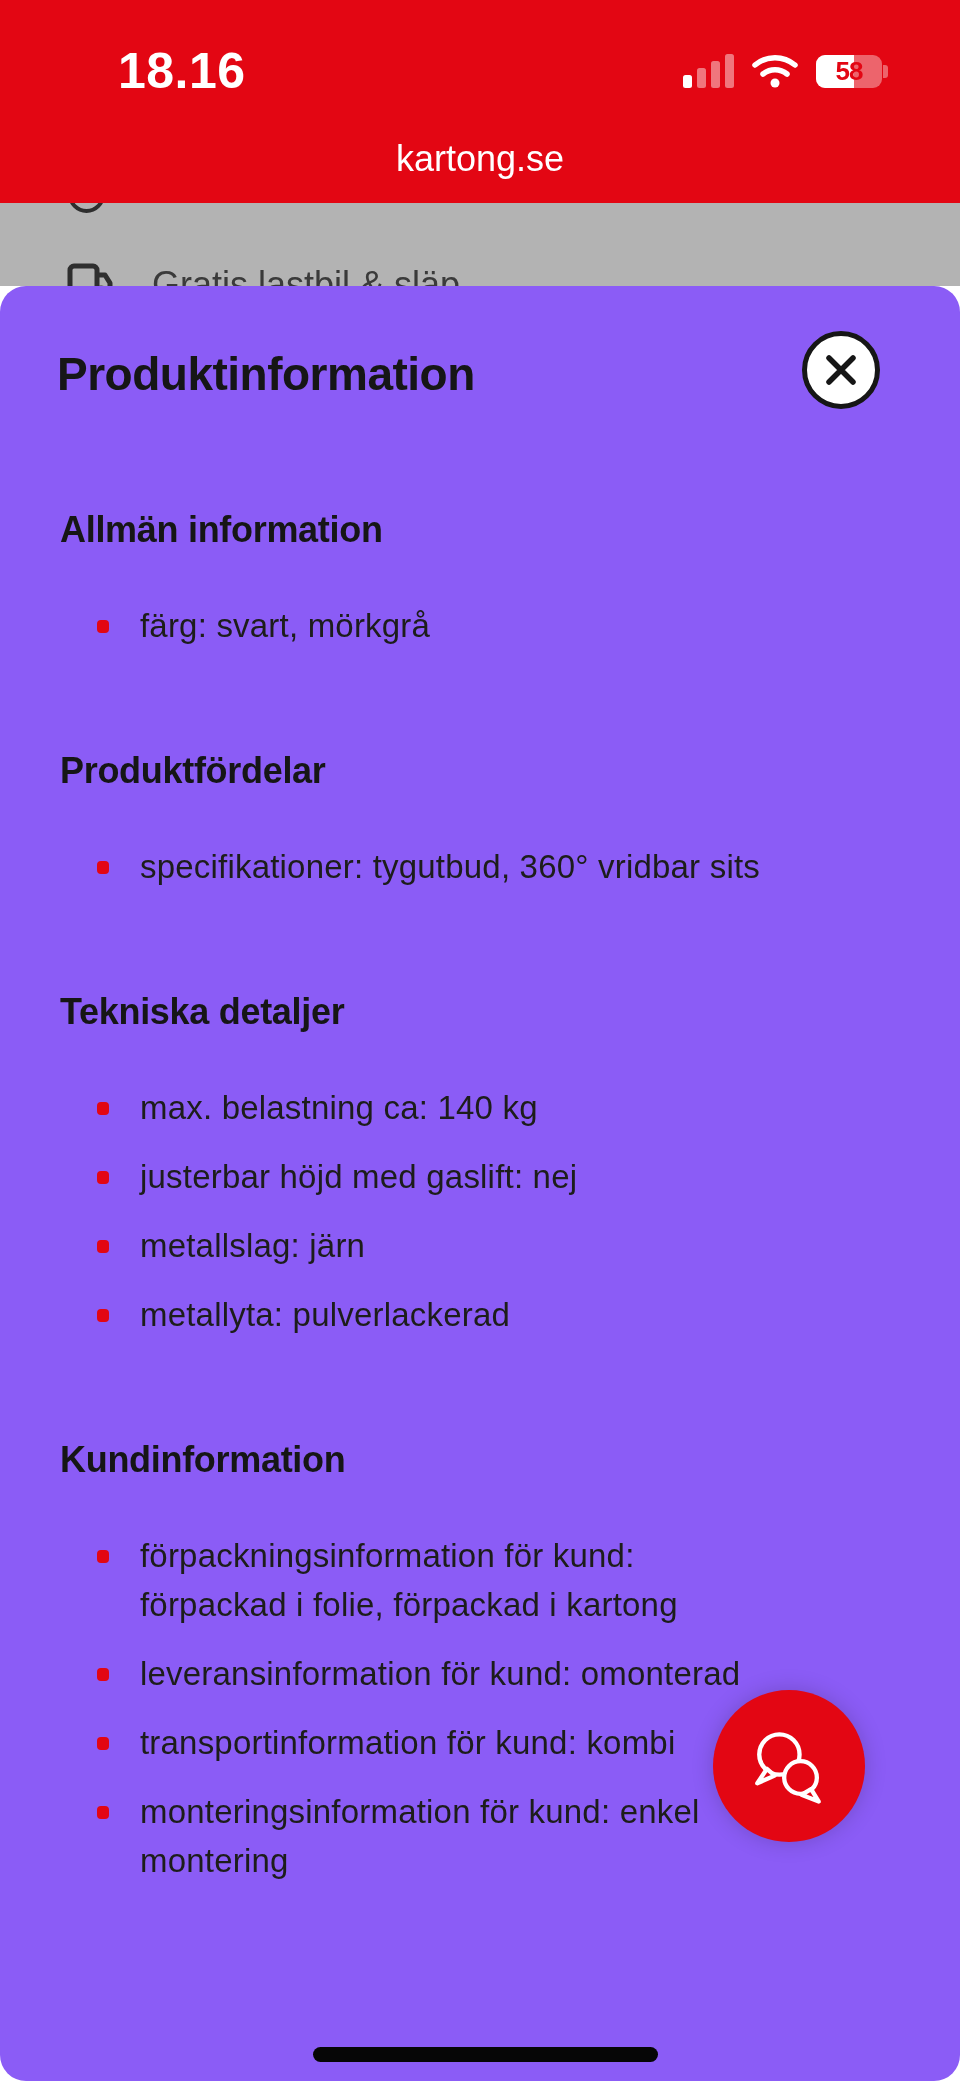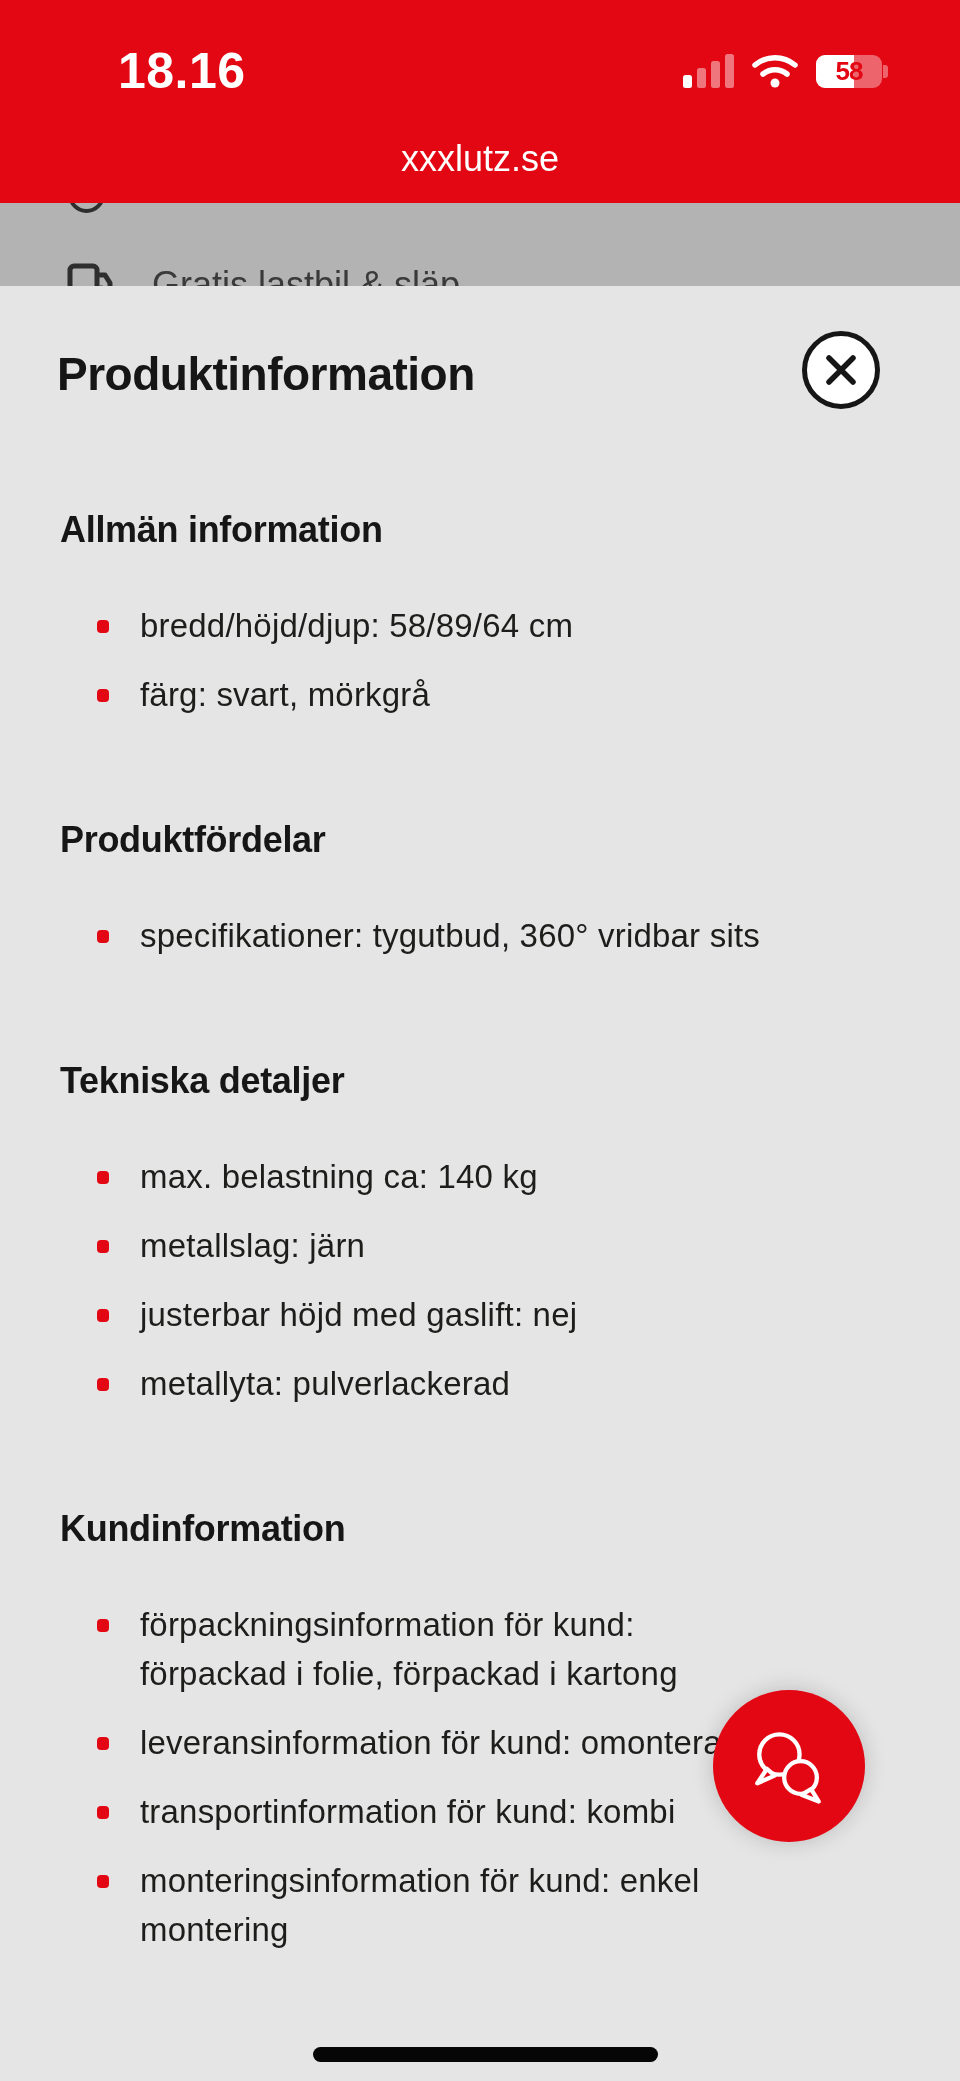--- a/index.html
+++ b/index.html
@@ -89,24 +89,25 @@
     left: 67px; top: 60px;
     display: flex; align-items: flex-start; gap: 39px;
     color: #3a3a3a;
   }
   .truck-icon { width: 46px; height: 42px; flex: 0 0 auto; }
   .benefit-text { font-size: 36px; line-height: 1.2; white-space: nowrap; }
 
   
   .sheet {
     position: relative;
-    background: #e5e5e5;
+    background: #8b5cf6;
     min-height: 1795px;
     padding: 61px 50px 0 57px;
     overflow: hidden;
+    border-radius: 26px;
   }
   .sheet-header {
     display: flex;
     justify-content: space-between;
     align-items: flex-start;
   }
   .sheet-title {
     font-size: 46px;
     font-weight: 700;
     letter-spacing: -0.5px;
@@ -196,21 +197,21 @@
       <path d="M4 13 A31 31 0 0 1 44 13" stroke="#fff" stroke-width="5.5" stroke-linecap="round"></path>
       <path d="M12 22 A19 19 0 0 1 36 22" stroke="#fff" stroke-width="5.5" stroke-linecap="round"></path>
       <circle cx="24" cy="31" r="4.5" fill="#fff"></circle>
     </svg>
     <div class="battery">
       <div class="fill"></div>
       <div class="nub"></div>
       <div class="pct">58</div>
     </div>
   </div>
-  <div class="url">xxxlutz.se</div>
+  <div class="url">kartong.se</div>
 </div>
 
 <div class="dimmed-strip">
   <div class="arc-icon"></div>
   <div class="benefit-row">
     <svg class="truck-icon" viewBox="0 0 46 42" fill="none">
       <rect x="3" y="3" width="27" height="26" rx="4" stroke="#2e2e2e" stroke-width="5"></rect>
       <path d="M30 12 H38 L43 20 V29 H30" stroke="#2e2e2e" stroke-width="5" stroke-linejoin="round"></path>
       <circle cx="34" cy="31" r="6" stroke="#2e2e2e" stroke-width="5"></circle>
     </svg>
@@ -224,38 +225,37 @@
     <div class="close-btn">
       <svg viewBox="0 0 34 34" fill="none">
         <path d="M5 5 L29 29 M29 5 L5 29" stroke="#161616" stroke-width="5.5" stroke-linecap="round"></path>
       </svg>
     </div>
   </div>
 
   <div class="section">
     <h2 class="section-heading">Allmän information</h2>
     <ul class="bullet-list">
-      <li>bredd/höjd/djup: 58/89/64 cm</li>
       <li>färg: svart, mörkgrå</li>
     </ul>
   </div>
 
   <div class="section">
     <h2 class="section-heading">Produktfördelar</h2>
     <ul class="bullet-list">
       <li>specifikationer: tygutbud, 360° vridbar sits</li>
     </ul>
   </div>
 
   <div class="section">
     <h2 class="section-heading">Tekniska detaljer</h2>
     <ul class="bullet-list">
       <li>max. belastning ca: 140 kg</li>
+      <li>justerbar höjd med gaslift: nej</li>
       <li>metallslag: järn</li>
-      <li>justerbar höjd med gaslift: nej</li>
       <li>metallyta: pulverlackerad</li>
     </ul>
   </div>
 
   <div class="section">
     <h2 class="section-heading">Kundinformation</h2>
     <ul class="bullet-list">
       <li>förpackningsinformation för kund:
 förpackad i folie, förpackad i kartong</li>
       <li>leveransinformation för kund: omonterad</li>

